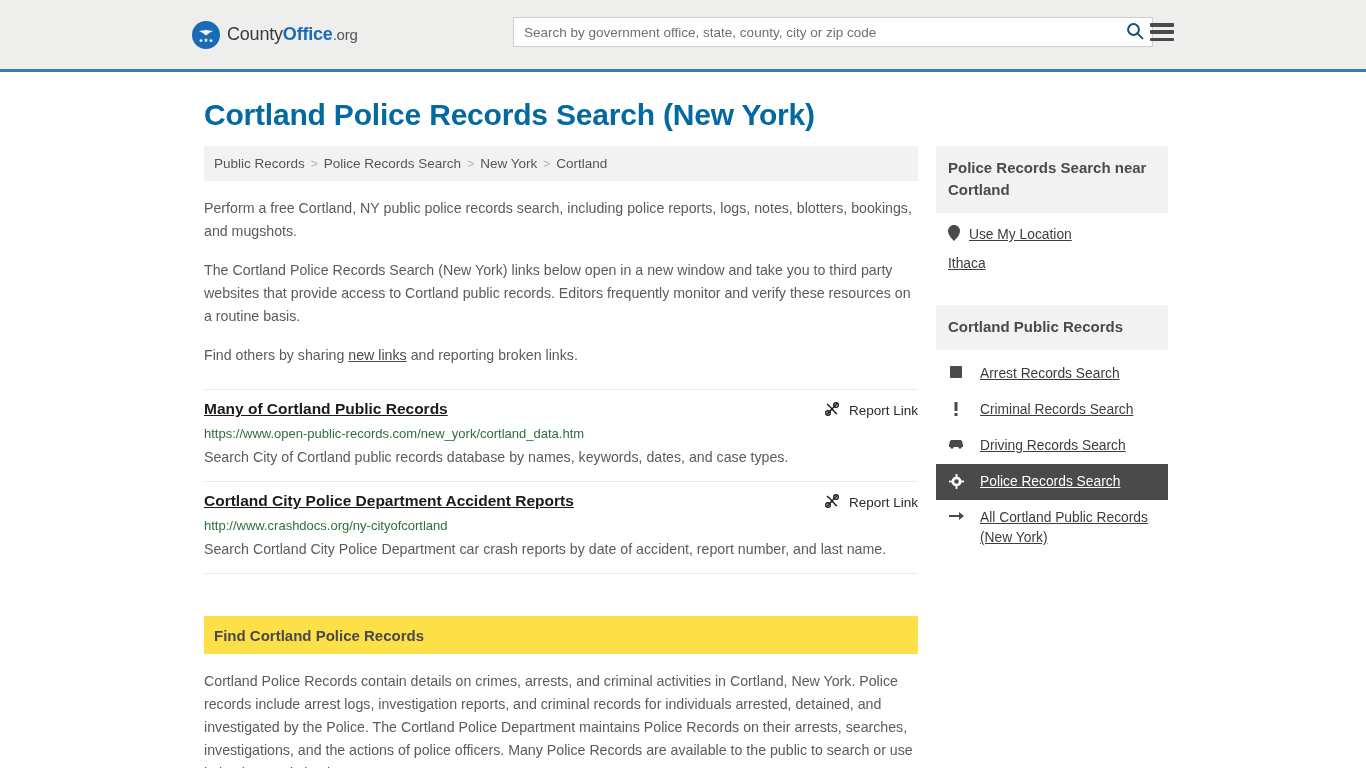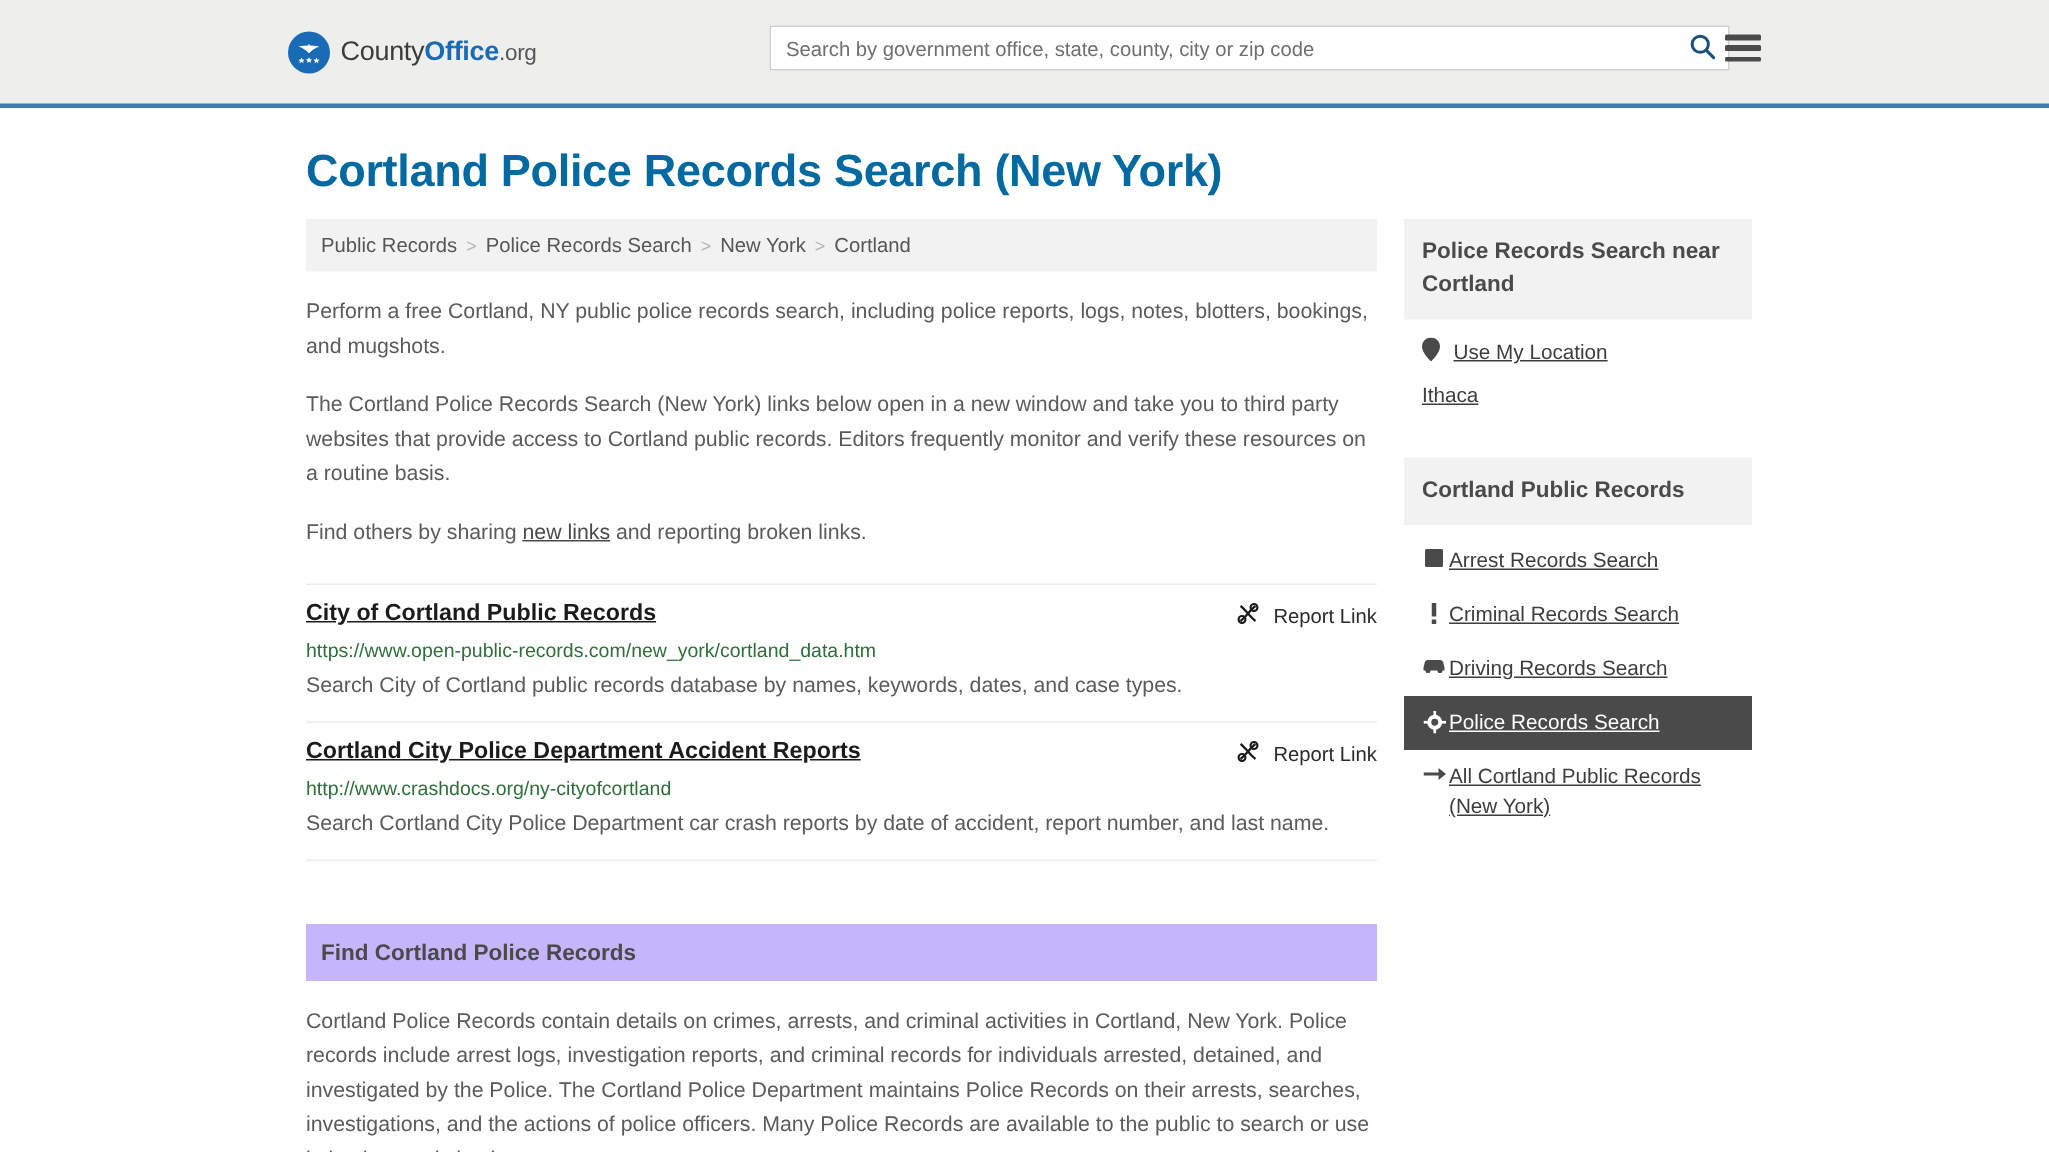--- a/index.html
+++ b/index.html
@@ -177,21 +177,21 @@
   .result-desc {
     margin-top: 5px;
     font-size: 14.2px;
     line-height: 23px;
     color: #5b5b5b;
   }
 
   
   #find-section { margin-top: 42px; }
   .section-bar {
-    background: #c4b5fd;
+    background: #fde047;
     height: 38px;
     display: flex;
     align-items: center;
     padding: 0 10px;
     font-size: 15px;
     font-weight: bold;
     color: #4a4a4a;
   }
   #find-body {
     margin-top: 16px;
@@ -206,21 +206,21 @@
     padding: 11px 12px 12px 12px;
     font-size: 15px;
     font-weight: bold;
     color: #4a4a4a;
     line-height: 22px;
   }
   .side-list { margin: 0; padding: 0; list-style: none; }
   .side-item {
     display: flex;
     align-items: flex-start;
-    gap: 2px;
+    gap: 16px;
     padding: 8px 12px;
     font-size: 13.8px;
     line-height: 20px;
   }
   .side-item .side-ic {
     width: 16px;
     flex: 0 0 16px;
     display: flex;
     align-items: center;
     justify-content: center;
@@ -306,21 +306,21 @@
       </nav>
 
       <p class="intro-p">Perform a free Cortland, NY public police records search, including police reports, logs, notes, blotters, bookings, and mugshots.</p>
       <p class="intro-p">The Cortland Police Records Search (New York) links below open in a new window and take you to third party websites that provide access to Cortland public records. Editors frequently monitor and verify these resources on a routine basis.</p>
       <p class="intro-p"><span>Find others by sharing </span><a href="#">new links</a><span> and reporting broken links.</span></p>
 
       <div id="results">
 
         <div class="result">
           <div class="result-head">
-            <a class="result-title" href="#">City of Cortland Public Records</a>
+            <a class="result-title" href="#">Many of Cortland Public Records</a>
             <span class="report-link">
               <span>
                 <svg width="16" height="16" viewBox="0 0 16 16">
                   <path d="M3 3 C6 5, 10 11, 13 13" stroke="#1b1b1b" stroke-width="1.5" fill="none"></path>
                   <path d="M13 3 C10 5, 6 11, 3 13" stroke="#1b1b1b" stroke-width="1.5" fill="none"></path>
                   <circle cx="4" cy="12" r="2.3" fill="none" stroke="#1b1b1b" stroke-width="1.4"></circle>
                   <circle cx="12" cy="4" r="2.3" fill="none" stroke="#1b1b1b" stroke-width="1.4"></circle>
                 </svg>
               </span>
               <span>Report Link</span>

